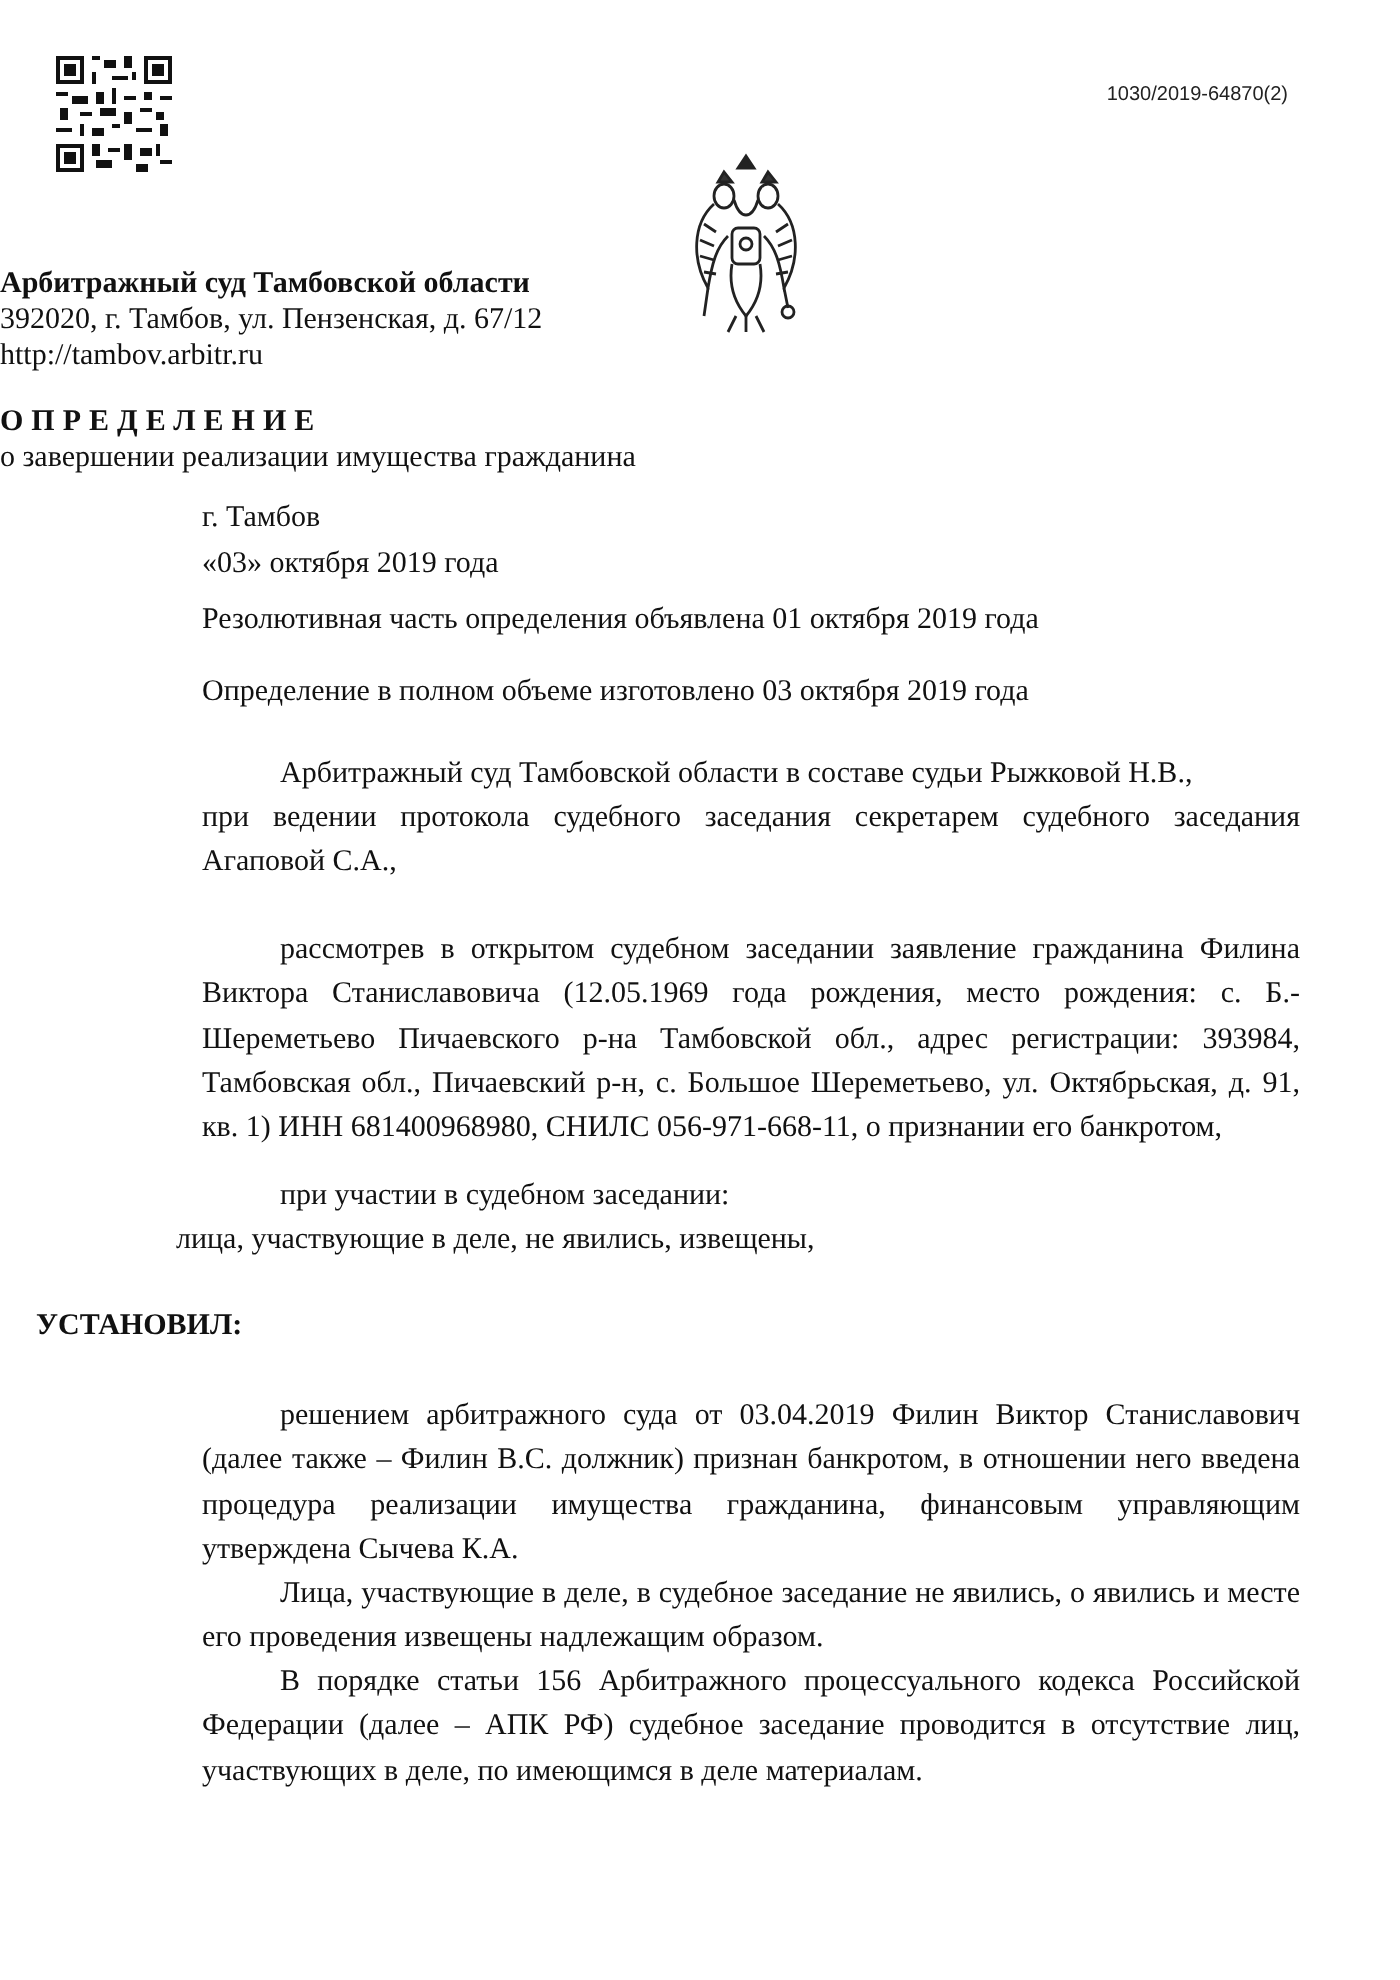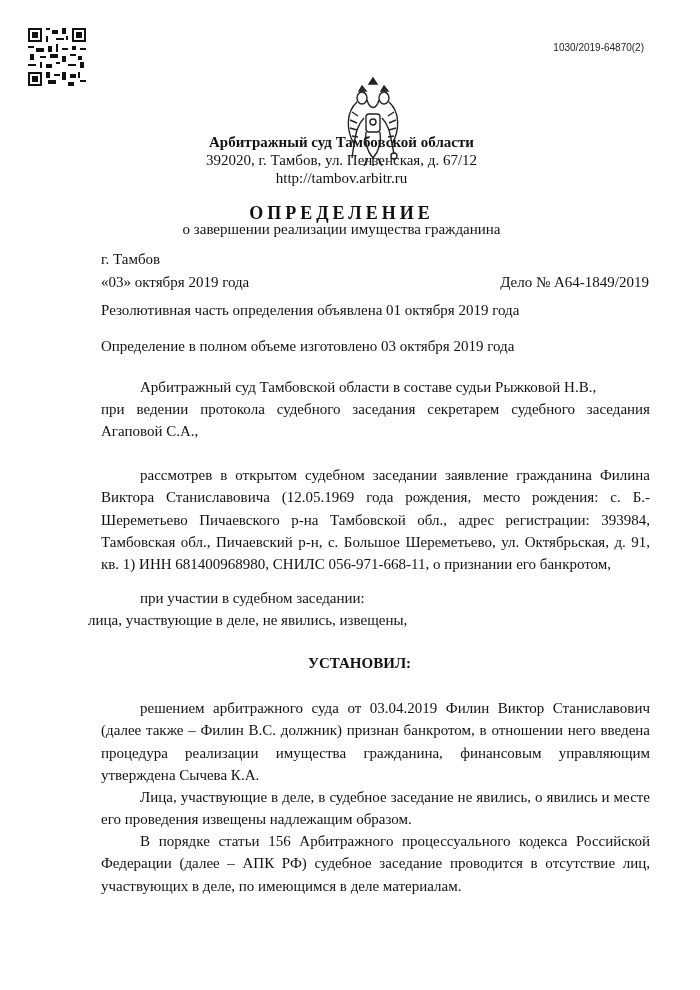--- a/index.html
+++ b/index.html
@@ -2,25 +2,25 @@
 <html><head>
 <meta charset="utf-8">
 <style>
   html, body { margin: 0; padding: 0; background: #ffffff; }
   body { width: 700px; height: 990px; position: relative; overflow: hidden;
          font-family: "Liberation Serif", serif; color: #111; font-size: 15px; }
   .abs { position: absolute; }
   .qr { left: 28px; top: 28px; width: 58px; height: 58px; }
   .docnum { right: 56px; top: 42px; font-family: "Liberation Sans", sans-serif; font-size: 10px; color: #222; }
   .emblem { left: 344px; top: 72px; width: 58px; height: 100px; }
-  .center { left: 0; width: 683px; text-align: center; }
+  .center { left: 0; width: 683px; }
   .court-name { top: 134px; font-weight: bold; font-size: 15px; }
   .court-addr { top: 152px; }
   .court-site { top: 170px; }
-  .title { top: 203px; font-weight: bold; letter-spacing: 4px; font-size: 18px; }
+  .title { top: 203px; font-weight: bold; letter-spacing: 4px; font-size: 15px; }
   .subtitle { top: 221px; }
   .line { left: 101px; width: 548px; line-height: 19px; }
   .row { display: flex; justify-content: space-between; font-family: Liberation Serif, serif; }
   .para { left: 101px; width: 549px; line-height: 22.3px; text-align: justify; }
   .indent { text-indent: 39px; }
   .heading { font-weight: bold; }
 </style>
 </head>
 <body>
 
@@ -98,21 +98,20 @@
 <div class="abs center court-name">Арбитражный суд Тамбовской области</div>
 <div class="abs center court-addr">392020, г. Тамбов, ул. Пензенская, д. 67/12</div>
 <div class="abs center court-site">http://tambov.arbitr.ru</div>
 
 <div class="abs center title">ОПРЕДЕЛЕНИЕ</div>
 <div class="abs center subtitle">о завершении реализации имущества гражданина</div>
 
 <div class="abs line" style="top:250px;">г. Тамбов</div>
 <div class="abs line row" style="top:273px;">
   <span>«03» октября 2019 года</span>
-  <span>Дело № А64-1849/2019</span>
 </div>
 
 <div class="abs line" style="top:301px;">Резолютивная часть определения объявлена 01 октября 2019 года</div>
 <div class="abs line" style="top:337px;">Определение в полном объеме изготовлено 03 октября 2019 года</div>
 
 <div class="abs para" style="top:376px; text-indent:39px; text-align:left;">Арбитражный суд Тамбовской области в составе судьи Рыжковой Н.В.,</div>
 <div class="abs para" style="top:398px;">при ведении протокола судебного заседания секретарем судебного заседания Агаповой С.А.,</div>
 
 <div class="abs para indent" style="top:464px;">рассмотрев в открытом судебном заседании заявление гражданина Филина Виктора Станиславовича (12.05.1969 года рождения, место рождения: с. Б.-Шереметьево Пичаевского р-на Тамбовской обл., адрес регистрации: 393984, Тамбовская обл., Пичаевский р-н, с. Большое Шереметьево, ул. Октябрьская, д. 91, кв. 1) ИНН 681400968980, СНИЛС 056-971-668-11, о признании его банкротом,</div>
 

